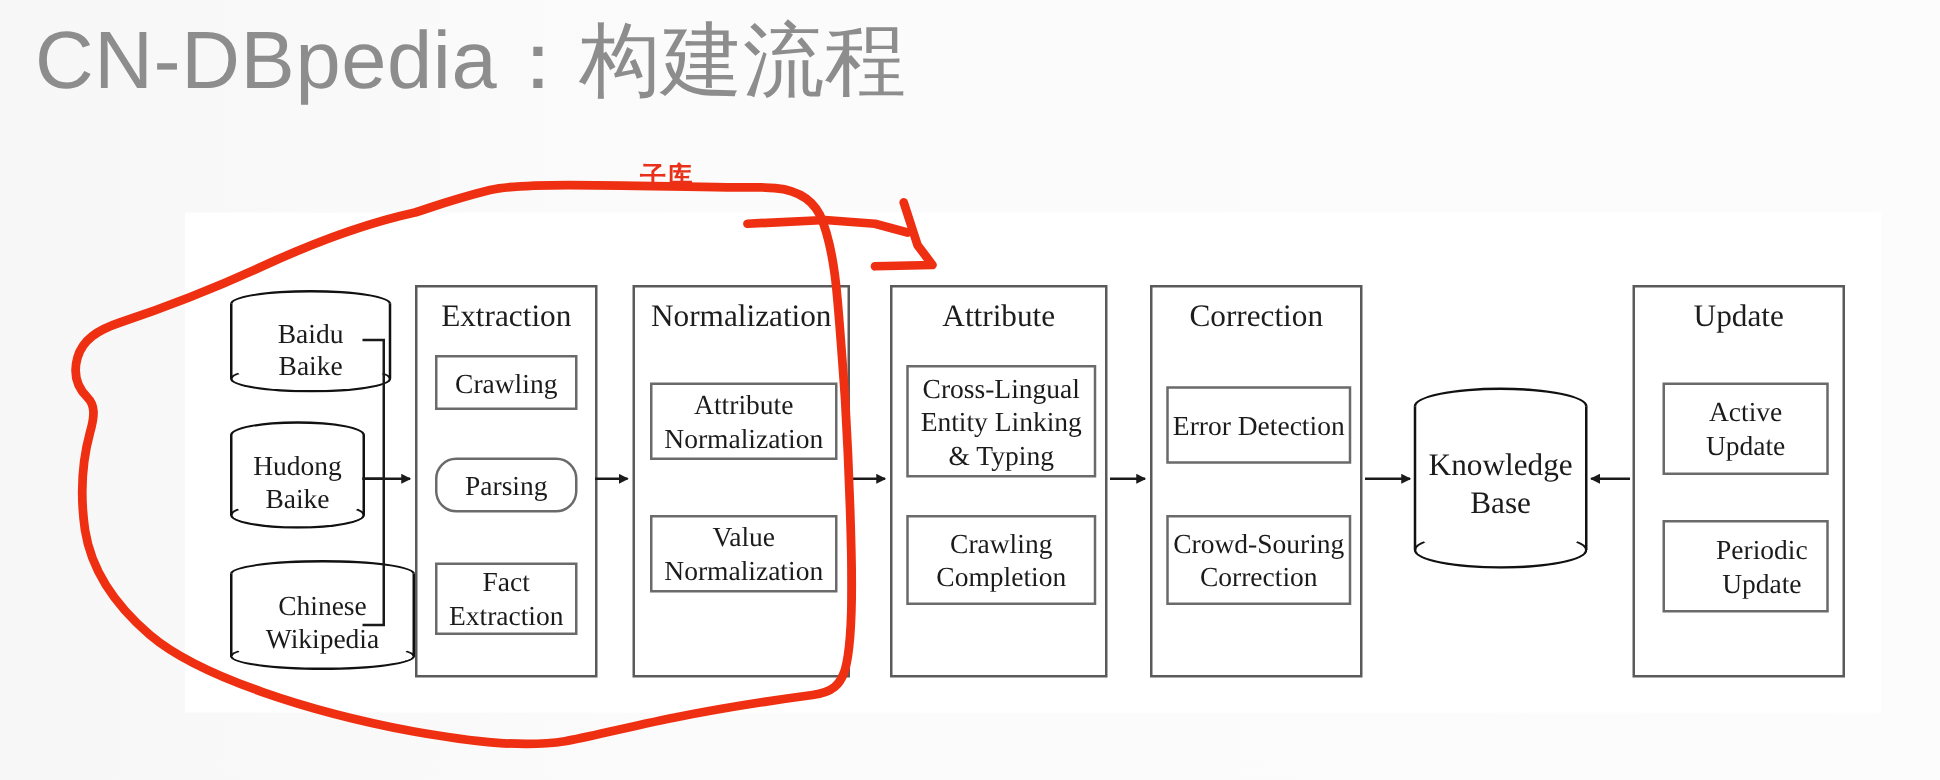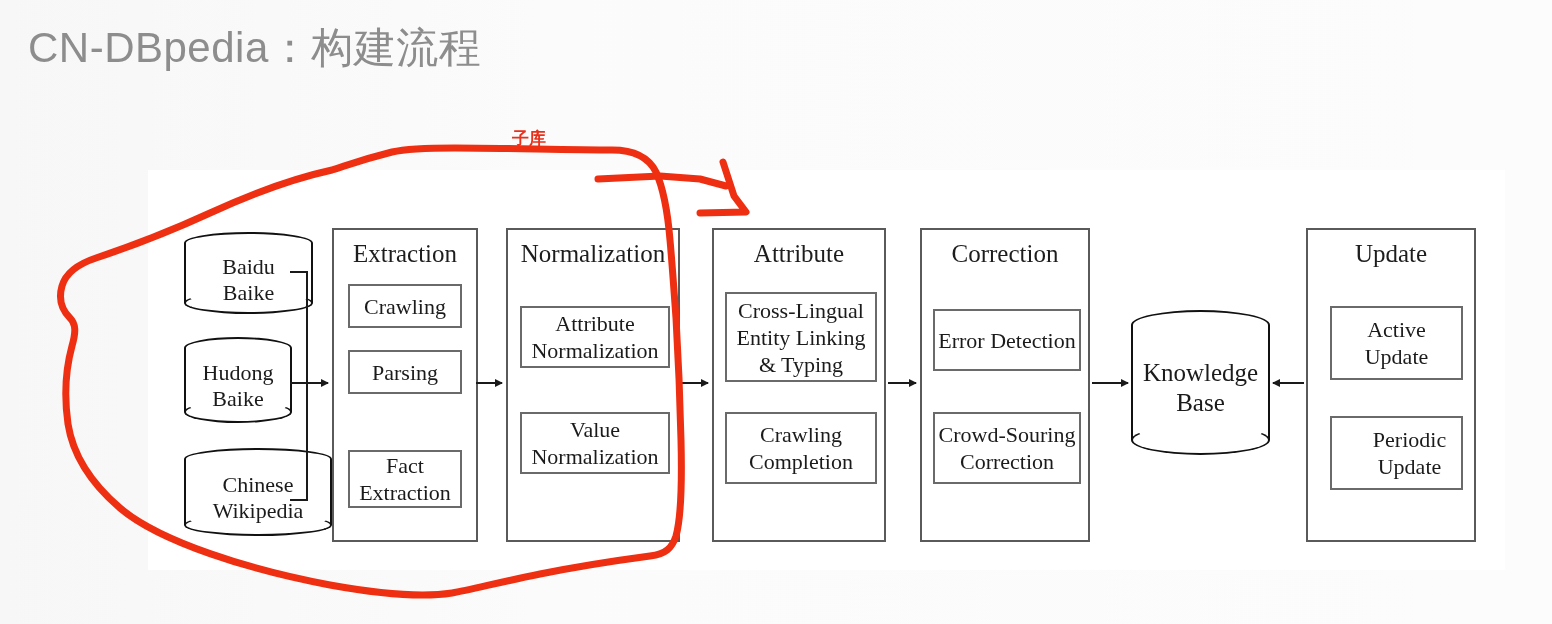--- a/index.html
+++ b/index.html
@@ -18,21 +18,21 @@
     position: absolute;
     left: 0; top: 0;
     width: 1552px;
     height: 624px;
     background: linear-gradient(90deg,#f7f7f7 0%, #fbfbfb 35%, #fcfcfc 100%);
   }
   #slide-title {
     position: absolute;
     left: 28px;
     top: 12px;
-    font-size: 42px;
+    font-size: 65px;
     line-height: 72px;
     color: #8d8d8d;
     font-family: "Liberation Sans", sans-serif;
     font-weight: 400;
     letter-spacing: 0.5px;
     white-space: nowrap;
   }
   
   #figure-panel {
     position: absolute;
@@ -115,21 +115,21 @@
     left: 0; top: 0;
     width: 1552px;
     height: 624px;
     pointer-events: none;
   }
   #annotation-label {
     position: absolute;
     left: 512px;
     top: 127px;
     font-family: "Liberation Sans", sans-serif;
-    font-size: 17px;
+    font-size: 21px;
     font-weight: bold;
     color: #e8301a;
     white-space: nowrap;
   }
 </style>
 </head>
 <body>
 
 <div id="slide">
 
@@ -165,21 +165,21 @@
       <div>Chinese</div>
       <div>Wikipedia</div>
     </div>
   </div>
 
   <div class="stage-box" style="left:332px; top:228px; width:146px; height:314px;">
     <div class="stage-title" style="top:10px;">Extraction</div>
     <div class="sub-box" style="left:14px; top:54px; width:114px; height:44px;">
       <span>Crawling</span>
     </div>
-    <div class="sub-box" style="left:14px; top:120px; width:114px; height:44px;">
+    <div class="sub-box" style="left:14px; top:136px; width:114px; height:44px;border-radius:17px;">
       <span>Parsing</span>
     </div>
     <div class="sub-box" style="left:14px; top:220px; width:114px; height:58px; flex-direction:column;">
       <span>Fact</span>
       <span>Extraction</span>
     </div>
   </div>
 
   <div class="stage-box" style="left:506px; top:228px; width:174px; height:314px;">
     <div class="stage-title" style="top:10px;">Normalization</div>

